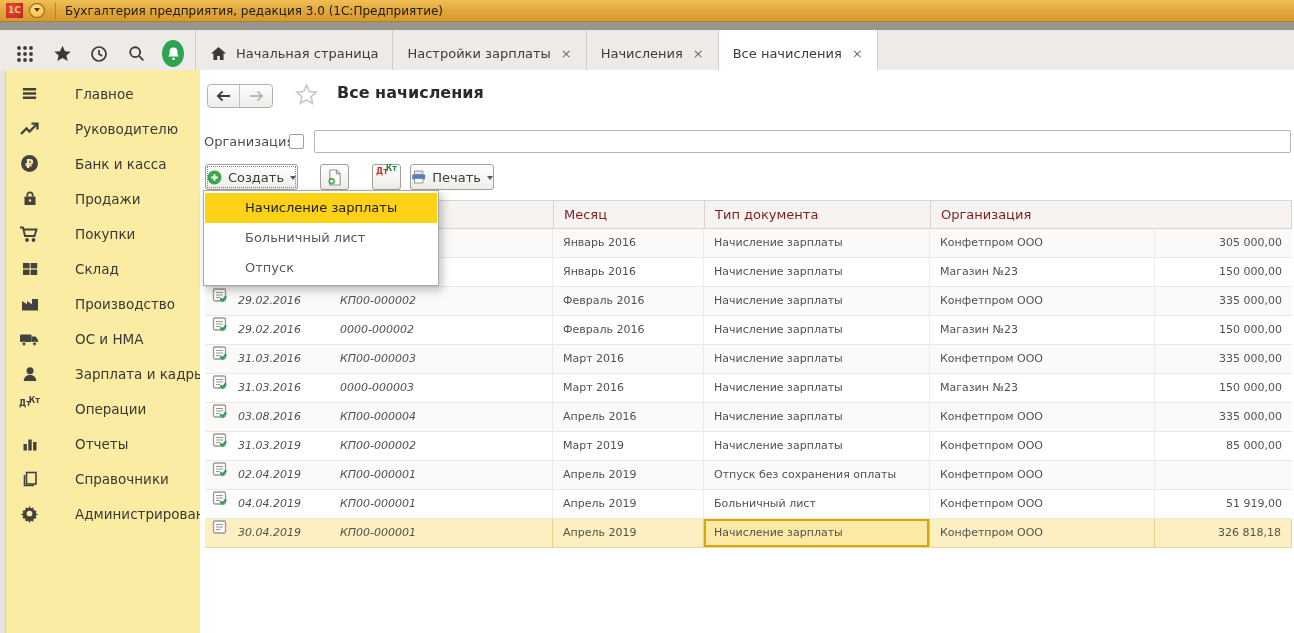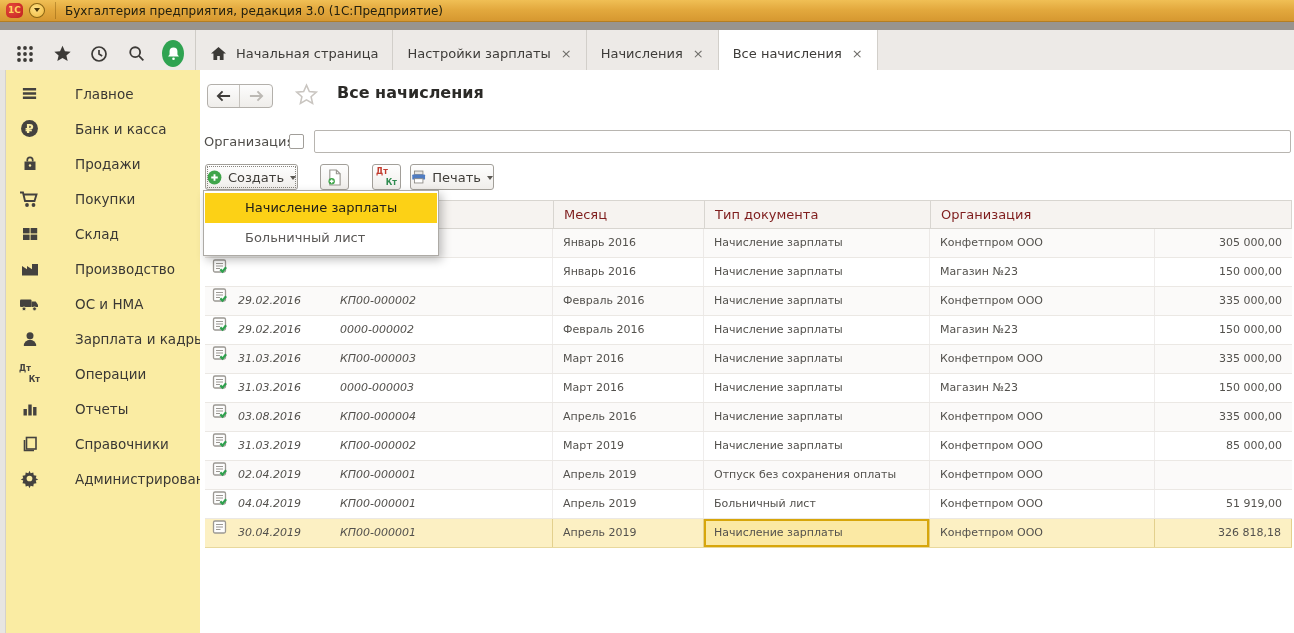--- a/index.html
+++ b/index.html
@@ -4,21 +4,21 @@
 <style>
   * { margin:0; padding:0; box-sizing:border-box; }
   html,body { width:1294px; height:633px; }
   body { font-family:"DejaVu Sans","Liberation Sans",sans-serif; }
   .app { position:relative; width:1294px; height:633px; background:#fff; overflow:hidden; }
 
   
   .titlebar { position:absolute; left:0; top:0; width:100%; height:22px;
     background:linear-gradient(180deg,#f0bf55 0%,#e3a93e 45%,#d69830 100%);
     border-bottom:1px solid #b47e22; }
-  .logo-badge { position:absolute; left:6px; top:3px; width:17px; height:15px; border-radius:5px;
+  .logo-badge { position:absolute; left:6px; top:3px; width:17px; height:15px; border-radius:0;
     background:radial-gradient(circle at 35% 35%, #e84b3c, #bf1f1f); color:#ffd65e;
     font-size:9px; font-weight:bold; text-align:center; line-height:15px; }
   .title-menu-btn { position:absolute; left:29px; top:3px; width:16px; height:15px; border-radius:50%;
     background:radial-gradient(circle at 40% 35%, #ffe084, #f0b83e); border:1px solid #8a6514;
     display:flex; align-items:center; justify-content:center; }
   .title-menu-btn .caret { margin-top:1px; border:3px solid transparent; border-top:4px solid #4a3508; }
   .title-sep { position:absolute; left:55px; top:2px; bottom:2px; width:1px; background:rgba(110,70,0,.35); }
   .win-title { position:absolute; left:65px; top:0; height:22px; line-height:22px; font-size:12px; color:#23200f; }
 
   
@@ -40,21 +40,21 @@
 
   
   .body-area { position:absolute; left:0; top:70px; width:100%; height:563px; }
   .left-frame { position:absolute; left:0; top:0; bottom:0; width:6px; background:#e7e5e2; border-right:1px solid #d4d1cc; z-index:3;}
   .sidebar { position:absolute; left:0; top:0; width:200px; height:100%; background:#faeca3; padding-top:6px; }
   .side-item { height:35px; display:flex; align-items:center; padding-left:19px; cursor:pointer;gap:20px; }
   .side-item .ic { width:21px; height:21px; display:flex; align-items:center; justify-content:center; flex:none; }
   .side-item .lbl { margin-left:15px; font-size:13.5px; color:#3a3834; white-space:nowrap; }
   .dtkt { display:inline-block; width:21px; height:20px; position:relative; font-weight:bold; font-size:8px; line-height:1; }
   .dtkt i { font-style:normal; position:absolute; left:0; top:1px; }
-  .dtkt b { position:absolute; right:0; bottom:0;text-align:right; }
+  .dtkt b { position:absolute; right:0; bottom:14px;text-align:right; }
   .dtkt.dark i,.dtkt.dark b { color:#44423f; }
   .dtkt.colored i { color:#c23b2e; }
   .dtkt.colored b { color:#2e8b4f; }
 
   
   .main { position:absolute; left:200px; top:0; right:0; height:100%; background:#fff; }
 
   .nav-group { position:absolute; left:7px; top:14px; width:66px; height:24px; border:1px solid #b3b0ab;
     border-radius:4px; background:linear-gradient(#fdfdfd,#efedea); display:flex; }
   .nav-btn { width:50%; display:flex; align-items:center; justify-content:center; cursor:pointer; }
@@ -187,20 +187,29 @@
         <div class="side-item">
           <span class="ic">
             <svg width="19" height="17" viewBox="0 0 18 18">
               <path d="M2 4.5 h14 M2 9 h14 M2 13.5 h14" stroke="#44423f" stroke-width="2.6"></path>
             </svg>
           </span>
           <span class="lbl">Главное</span>
         </div>
         <div class="side-item">
           <span class="ic">
+            <svg width="21" height="16" viewBox="0 0 21 16">
+              <path d="M2 13 L7.5 7.5 L10.5 10.5 L18 3" stroke="#44423f" stroke-width="2.3" fill="none"></path>
+              <path d="M12.5 2.6 h6 v6" stroke="#44423f" stroke-width="2.3" fill="none"></path>
+            </svg>
+          </span>
+          <span class="lbl">Руководителю</span>
+        </div>
+        <div class="side-item">
+          <span class="ic">
             <svg width="19" height="19" viewBox="0 0 18 18">
               <circle cx="9" cy="9" r="8" fill="#44423f"></circle>
               <text x="9" y="13.2" text-anchor="middle" font-size="11.5" font-weight="bold" fill="#faeca3">₽</text>
             </svg>
           </span>
           <span class="lbl">Банк и касса</span>
         </div>
         <div class="side-item">
           <span class="ic">
             <svg width="18" height="18" viewBox="0 0 18 18">
@@ -549,17 +558,18 @@
               <div class="td active-cell">Начисление зарплаты</div>
               <div class="td">Конфетпром ООО</div>
               <div class="td amount">326 818,18</div>
             </div>
           </div>
       </div>
 
       <div class="dropdown">
           <div class="dd-item hl">Начисление зарплаты</div>
           <div class="dd-item">Больничный лист</div>
+          <div class="dd-item">Отпуск</div>
         </div>
 
     </div>
   </div>
 </div>
 
 </body></html>

